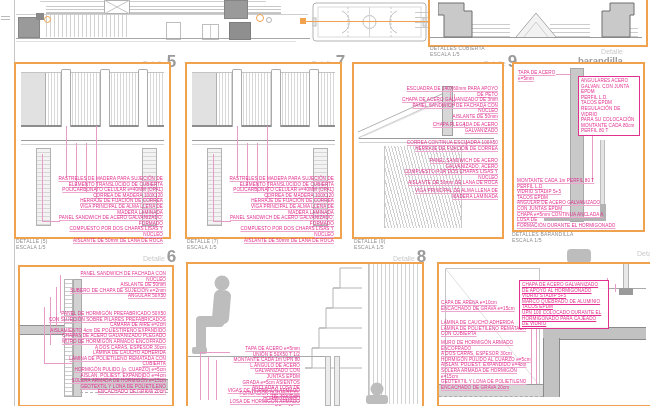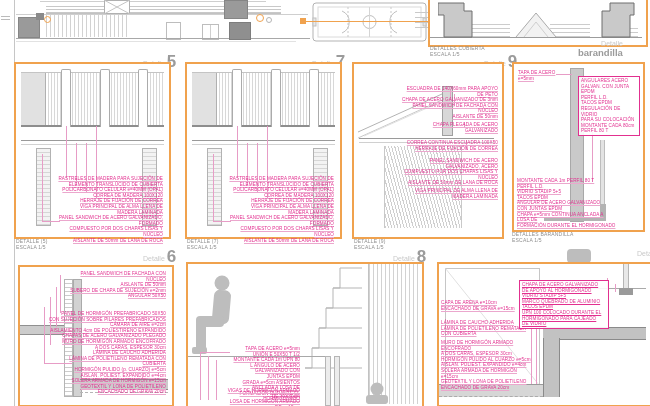--- a/index.html
+++ b/index.html
@@ -113,21 +113,21 @@
       <span class="num">5</span>
   </div>
   <div class="plabel" style="left:312px;top:55px;">
     <span class="word">Detalle</span>
       <span class="num">7</span>
   </div>
   <div class="plabel" style="left:484px;top:55px;">
     <span class="word">Detalle</span>
       <span class="num">9</span>
   </div>
-  <div class="plabel bar" style="left:578px;top:40px;">
+  <div class="plabel bar" style="left:578px;top:48px;">
     <span class="word">Detalle</span>
       <span class="bigword">barandilla</span>
   </div>
 
   <div class="pbox" style="left:14px;top:62px;width:153px;height:173px;">
     <div style="position:relative;width:100%;height:100%;">
       <div class="abs hatchv" style="left:5px;top:8px;right:5px;height:52px;border-top:1px solid #c4c4c4;border-bottom:2px solid #8d8d8d;">
         <div class="abs" style="left:0;top:0;width:24px;height:100%;background:#e1e1e1;border-right:1px solid #b0b0b0;"></div>
         <div class="abs" style="left:28%;top:-4px;width:8px;height:57px;background:#fff;border:1px solid #ababab;border-bottom:none;border-radius:2px 2px 0 0;"></div>
         <div class="abs" style="left:55%;top:-4px;width:8px;height:57px;background:#fff;border:1px solid #ababab;border-bottom:none;border-radius:2px 2px 0 0;"></div>

